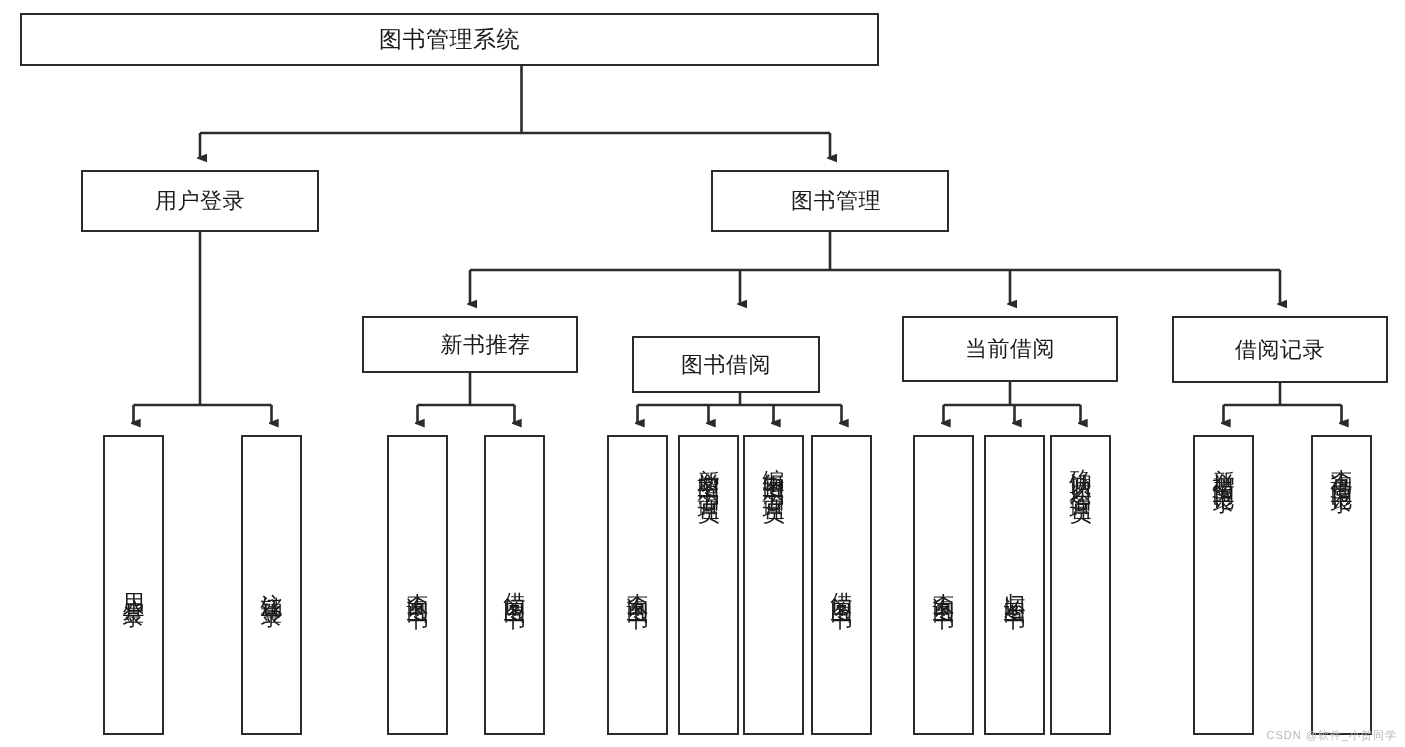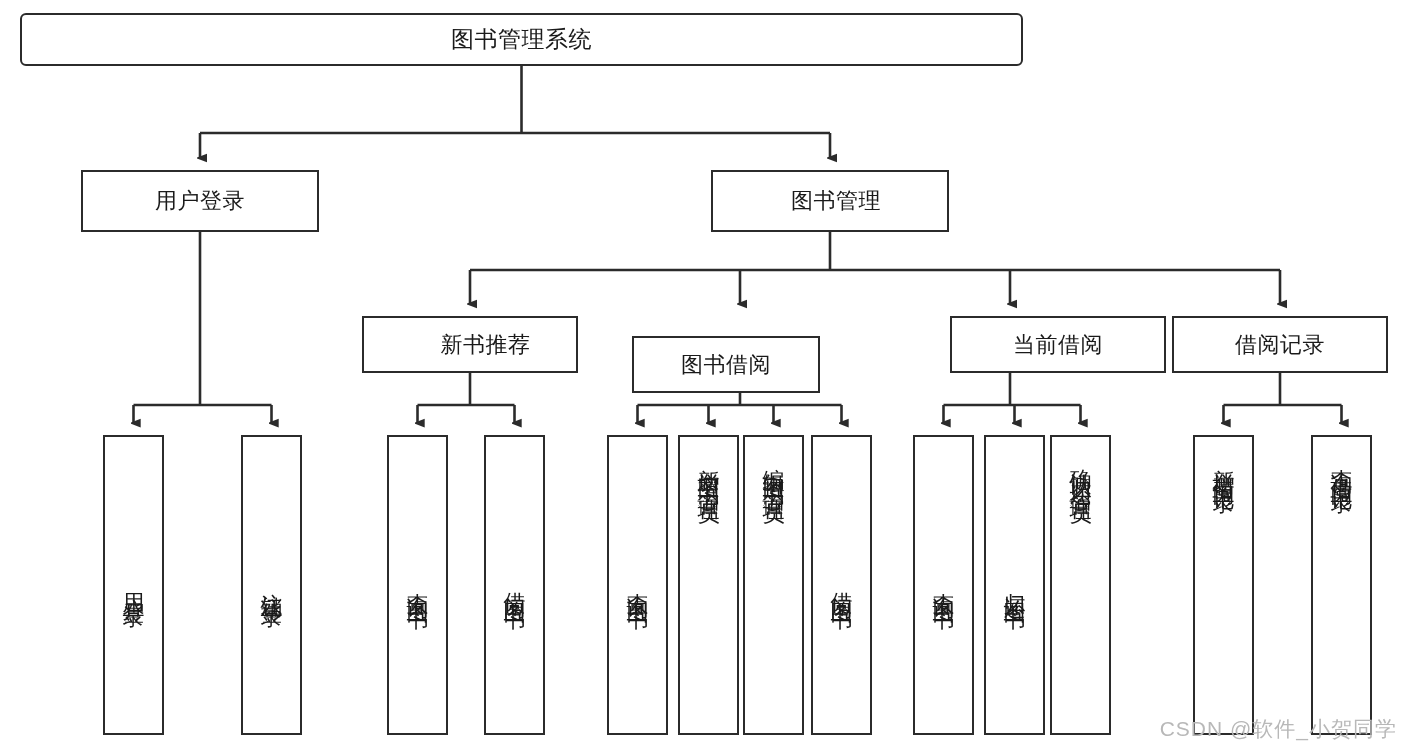--- a/index.html
+++ b/index.html
@@ -65,21 +65,21 @@
     white-space: nowrap;
   }
   .node.vert.centered {
     align-items: center;
     padding-top: 0;
   }
   #watermark {
     position: absolute;
     right: 8px;
     bottom: 4px;
-    font-size: 21px;
+    font-size: 11px;
     color: #b8b8b8;
     letter-spacing: 1px;
     white-space: nowrap;
     font-family: "Liberation Sans", "DejaVu Sans", sans-serif;
   }
 </style>
 </head>
 <body>
 
 <div id="diagram-root">
@@ -121,39 +121,39 @@
         <path d="M 1014.5 405 L 1014.5 423" marker-end="url(#arrowhead)"></path>
         <path d="M 1080.5 405 L 1080.5 423" marker-end="url(#arrowhead)"></path>
         <path d="M 1280 373 L 1280 405"></path>
         <path d="M 1223.5 405 L 1341.5 405"></path>
         <path d="M 1223.5 405 L 1223.5 423" marker-end="url(#arrowhead)"></path>
         <path d="M 1341.5 405 L 1341.5 423" marker-end="url(#arrowhead)"></path>
       </g>
   </svg>
 
   <div id="nodes-layer">
-      <div class="node horiz root" style="left: 20px; top: 13px; width: 1003px; height: 53px; border-radius: 6px;">
+      <div class="node horiz root" style="left: 20px; top: 13px; width: 859px; height: 53px;">
         <span class="label">图书管理系统</span>
       </div>
       <div class="node horiz" style="left: 81px; top: 170px; width: 238px; height: 62px;">
         <span class="label">用户登录</span>
       </div>
       <div class="node horiz" style="left: 711px; top: 170px; width: 238px; height: 62px; padding-left: 12px;">
         <span class="label">图书管理</span>
       </div>
       <div class="node horiz" style="left: 362px; top: 316px; width: 216px; height: 57px; padding-left: 31px;">
         <span class="label">新书推荐</span>
       </div>
       <div class="node horiz" style="left: 632px; top: 336px; width: 188px; height: 57px;">
         <span class="label">图书借阅</span>
       </div>
-      <div class="node horiz" style="left: 902px; top: 316px; width: 216px; height: 57px; margin-left: 48px;">
+      <div class="node horiz" style="left: 902px; top: 316px; width: 216px; height: 66px;">
         <span class="label">当前借阅</span>
       </div>
-      <div class="node horiz" style="left: 1172px; top: 316px; width: 216px; height: 57px;">
+      <div class="node horiz" style="left: 1172px; top: 316px; width: 216px; height: 67px;">
         <span class="label">借阅记录</span>
       </div>
       <div class="node vert centered" style="left: 103px; top: 435px; width: 61px; height: 300px;">
         <span class="label">用户登录</span>
       </div>
       <div class="node vert centered" style="left: 241px; top: 435px; width: 61px; height: 300px;">
         <span class="label">注销登录</span>
       </div>
       <div class="node vert centered" style="left: 387px; top: 435px; width: 61px; height: 300px;">
         <span class="label">查询图书</span>

